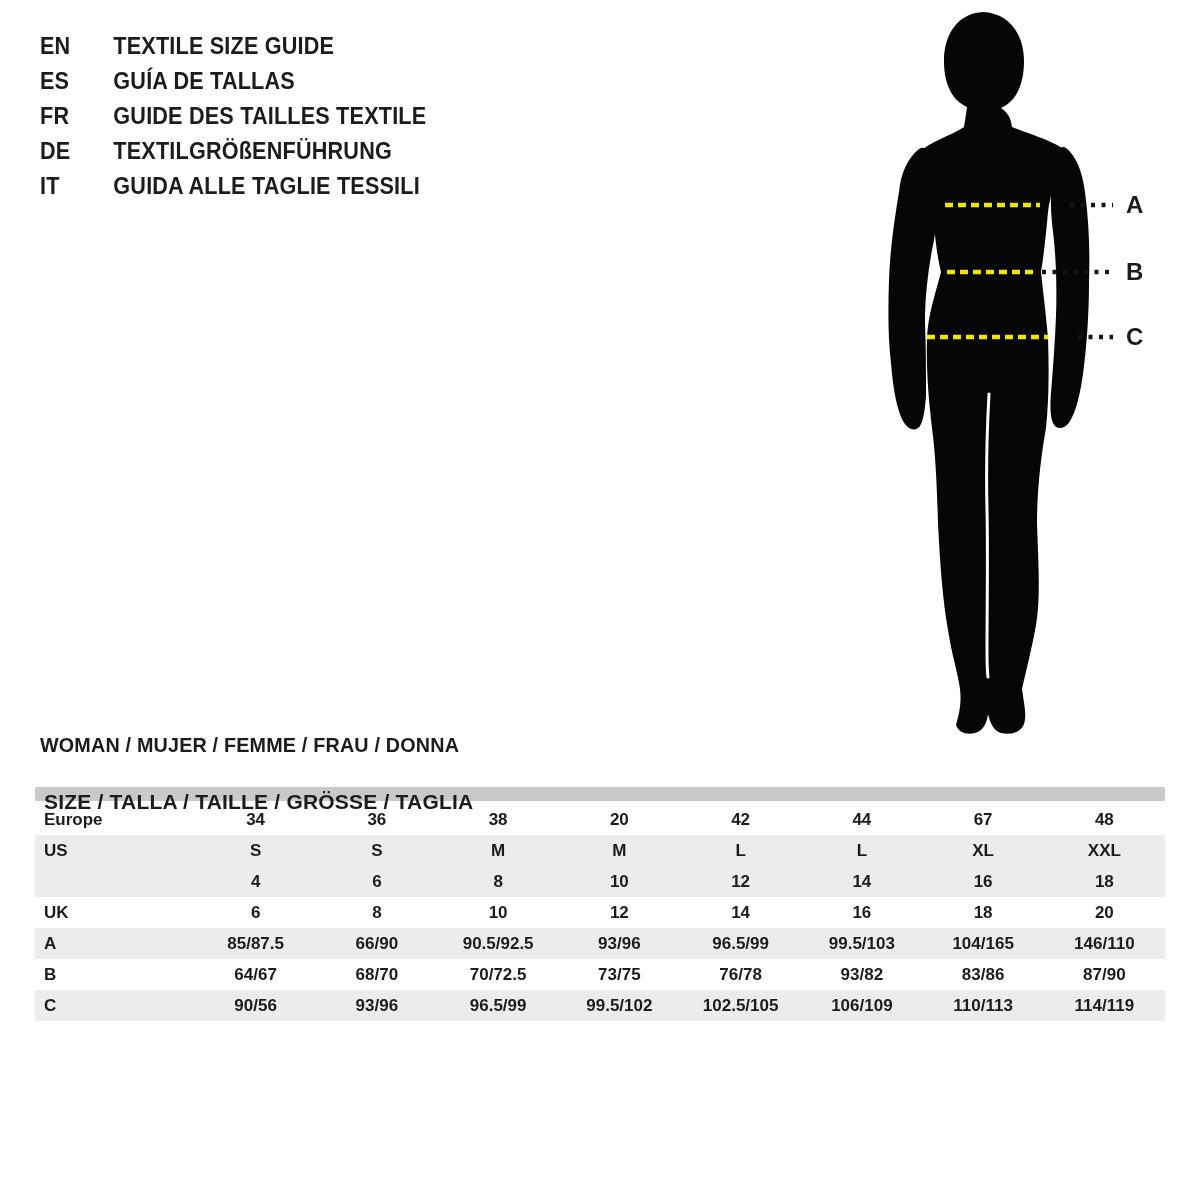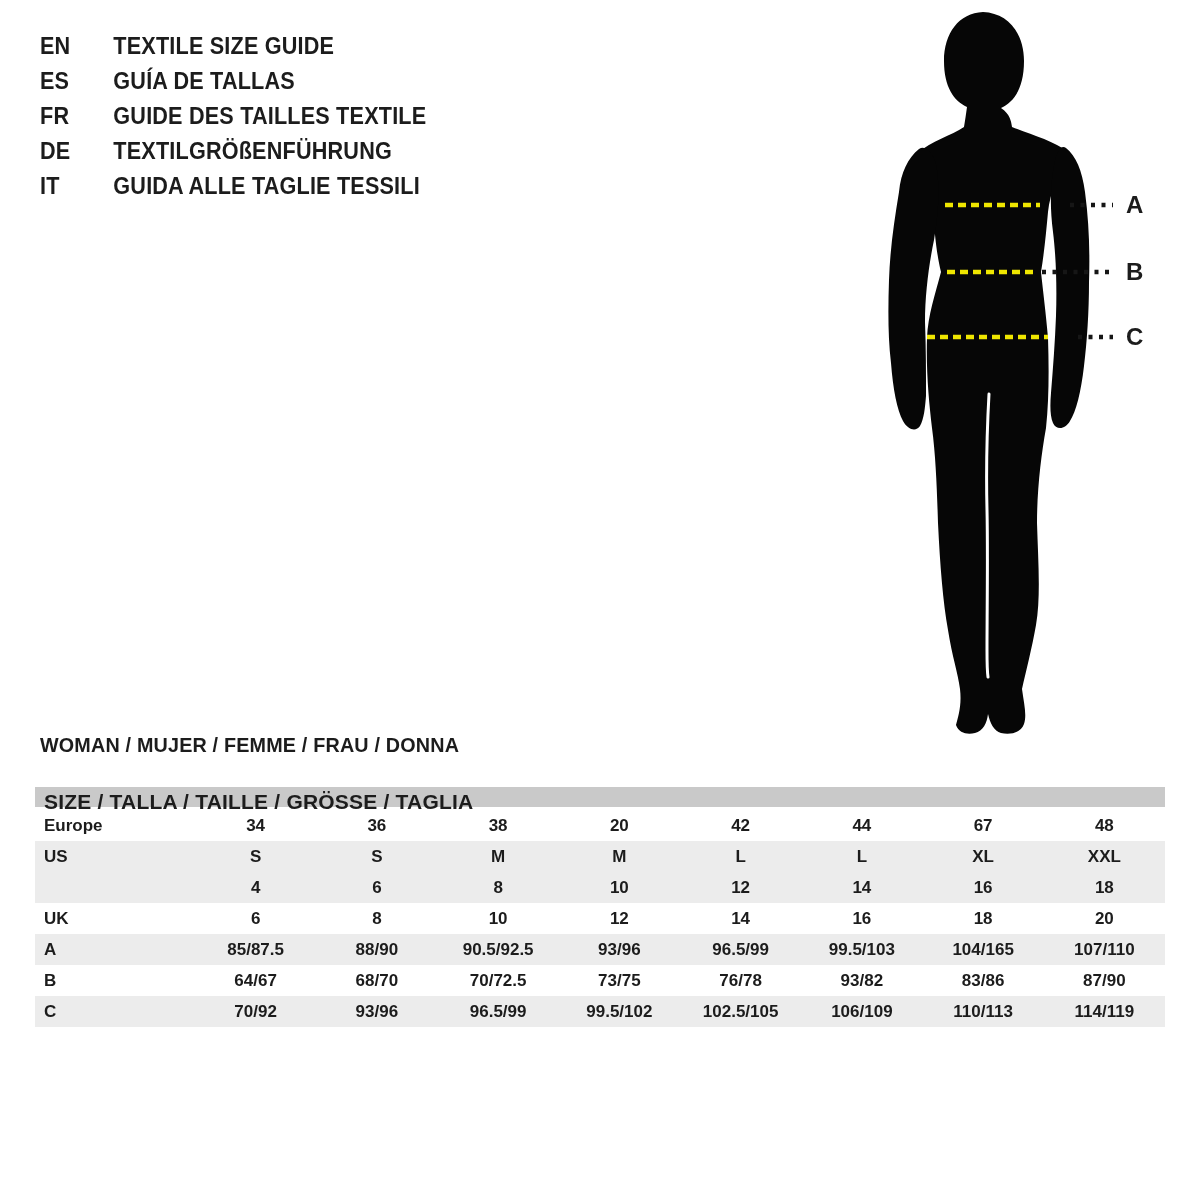--- a/index.html
+++ b/index.html
@@ -22,21 +22,21 @@
   .figure path.body{fill:var(--silhouette);stroke:none;}
   .leg-gap{fill:none;stroke:#fff;stroke-width:3;stroke-linecap:round;}
   .yline{stroke:var(--yellow);stroke-width:4.5;stroke-dasharray:8 5;fill:none;}
   .bdots{stroke:var(--dots);stroke-width:4.5;stroke-dasharray:4 6.5;fill:none;}
   .marker{position:absolute;left:1126px;width:40px;height:26px;line-height:26px;font-size:24px;}
   
   .section-title{position:absolute;left:40px;top:733px;font-size:21px;letter-spacing:.2px;transform:scaleX(0.94);transform-origin:0 50%;white-space:nowrap;}
   
   .size-table{position:absolute;left:35px;top:787px;width:1130px;}
   .thead{
-    height:20px;line-height:30px;background:var(--header-bg);
+    height:14px;line-height:30px;background:var(--header-bg);
     padding-left:9px;font-size:21px;margin-bottom:3px;letter-spacing:.2px;
   }
   .trow{display:flex;height:31px;line-height:31px;font-size:17px;}
   .trow.shaded{background:var(--row-bg);}
   .tlabel{width:160px;padding-left:9px;text-align:left;}
   .tcell{flex:1;text-align:center;}
   
   .legend{position:absolute;left:40px;top:1089px;}
   .legend-line{height:32px;line-height:32px;font-size:21px;letter-spacing:.2px;transform:scaleX(0.94);transform-origin:0 50%;white-space:nowrap;}
 </style>
@@ -187,42 +187,42 @@
           <div class="tcell">10</div>
           <div class="tcell">12</div>
           <div class="tcell">14</div>
           <div class="tcell">16</div>
           <div class="tcell">18</div>
           <div class="tcell">20</div>
         </div>
         <div class="trow shaded">
           <div class="tlabel">A</div>
           <div class="tcell">85/87.5</div>
-          <div class="tcell">88/90</div>
+          <div class="tcell">66/90</div>
           <div class="tcell">90.5/92.5</div>
           <div class="tcell">93/96</div>
           <div class="tcell">96.5/99</div>
           <div class="tcell">99.5/103</div>
           <div class="tcell">104/165</div>
-          <div class="tcell">107/110</div>
+          <div class="tcell">146/110</div>
         </div>
         <div class="trow">
           <div class="tlabel">B</div>
           <div class="tcell">64/67</div>
           <div class="tcell">68/70</div>
           <div class="tcell">70/72.5</div>
           <div class="tcell">73/75</div>
           <div class="tcell">76/78</div>
           <div class="tcell">93/82</div>
           <div class="tcell">83/86</div>
           <div class="tcell">87/90</div>
         </div>
         <div class="trow shaded">
           <div class="tlabel">C</div>
-          <div class="tcell">70/92</div>
+          <div class="tcell">90/56</div>
           <div class="tcell">93/96</div>
           <div class="tcell">96.5/99</div>
           <div class="tcell">99.5/102</div>
           <div class="tcell">102.5/105</div>
           <div class="tcell">106/109</div>
           <div class="tcell">110/113</div>
           <div class="tcell">114/119</div>
         </div>
       </div>
   </div>

